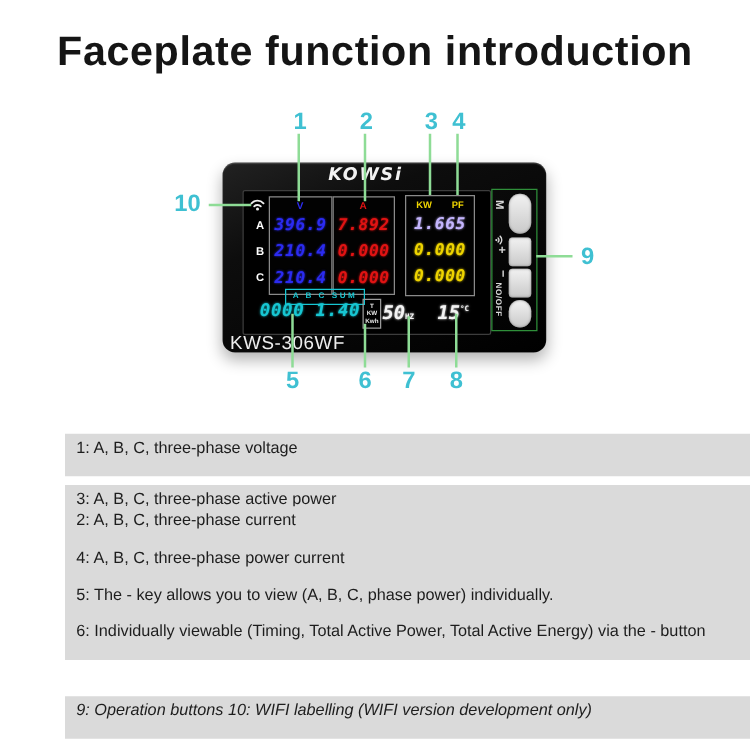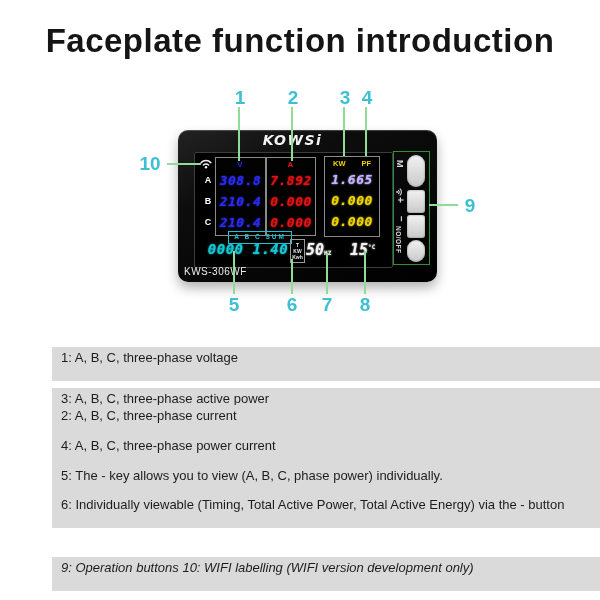--- a/index.html
+++ b/index.html
@@ -11,21 +11,21 @@
 
   
   .device{position:absolute;left:178px;top:130px;width:259px;height:152px;border-radius:10px;
           background:linear-gradient(155deg,#222 0%,#0d0d0d 30%,#000 100%);
           box-shadow:0 6px 12px rgba(0,0,0,.30), inset 0 1px 1px rgba(255,255,255,.22);}
   .screen{position:absolute;left:16px;top:22px;width:197px;height:114px;background:#000;
           border:1px solid #3d3d3d;border-radius:2px;}
   .brand{position:absolute;left:16px;top:2px;width:197px;text-align:center;color:#f2f2f2;
          font-size:14px;font-weight:700;font-style:italic;letter-spacing:1.5px;
          font-family:"DejaVu Sans",sans-serif;}
-  .model{position:absolute;left:6px;top:136px;color:#ededed;font-size:10px;letter-spacing:.5px;}
+  .model{position:absolute;left:6px;top:136px;color:#ededed;font-size:15px;letter-spacing:.5px;}
 
   .seg{font-family:"DejaVu Sans Mono",monospace;font-weight:700;font-style:italic;text-align:center;}
 
   .phase{position:absolute;left:24px;width:12px;color:#fff;font-size:9px;font-weight:700;text-align:center;}
 
   .col{position:absolute;border:1px solid #8a8a8a;background:#020202;}
   .col-head{height:12px;display:flex;align-items:center;justify-content:center;
             font-size:8px;font-weight:700;letter-spacing:1px;}
   .col-row{height:21px;line-height:21px;text-align:center;font-size:13px;letter-spacing:.5px;
            text-shadow:0 0 2px currentColor;}
@@ -79,21 +79,21 @@
       <path d="M5 7.8 A4.2 4.2 0 0 1 11 7.8" fill="none" stroke="#f0f0f0" stroke-width="1.7" stroke-linecap="round"></path>
       <circle cx="8" cy="10.3" r="1.4" fill="#f0f0f0"></circle>
     </svg>
 
     <div class="phase" style="top:45px;">A</div>
     <div class="phase" style="top:66px;">B</div>
     <div class="phase" style="top:87px;">C</div>
 
     <div class="col" style="left:37px;top:27px;width:49px;height:77px;">
       <div class="col-head" style="color:#2b2bf0;">V</div>
-      <div class="col-row seg" style="color:#2b2bf0;">308.8</div>
+      <div class="col-row seg" style="color:#2b2bf0;">396.9</div>
       <div class="col-row seg" style="color:#2b2bf0;">210.4</div>
       <div class="col-row seg" style="color:#2b2bf0;">210.4</div>
     </div>
 
     <div class="col" style="left:88px;top:27px;width:48px;height:77px;">
       <div class="col-head" style="color:#e01313;">A</div>
       <div class="col-row seg" style="color:#e01313;">7.892</div>
       <div class="col-row seg" style="color:#e01313;">0.000</div>
       <div class="col-row seg" style="color:#e01313;">0.000</div>
     </div>

